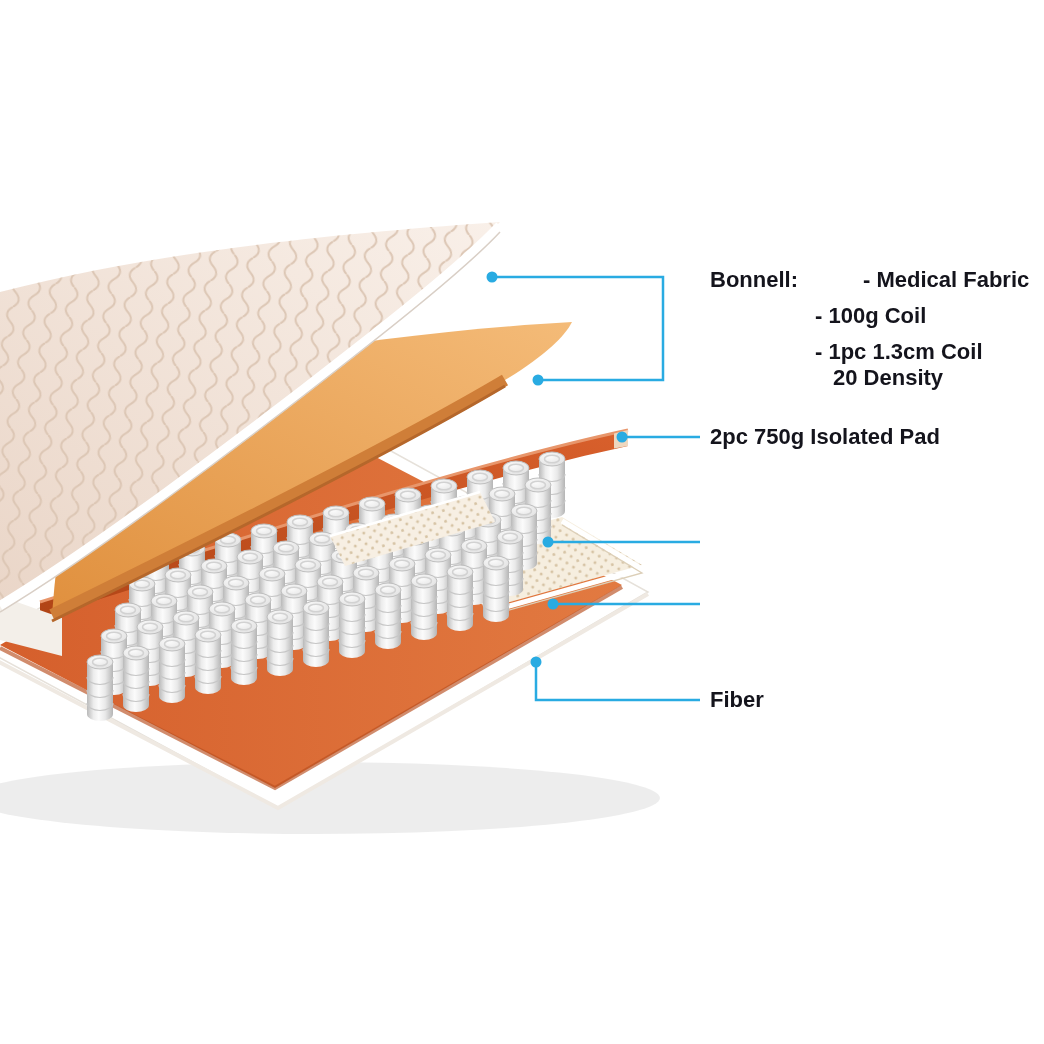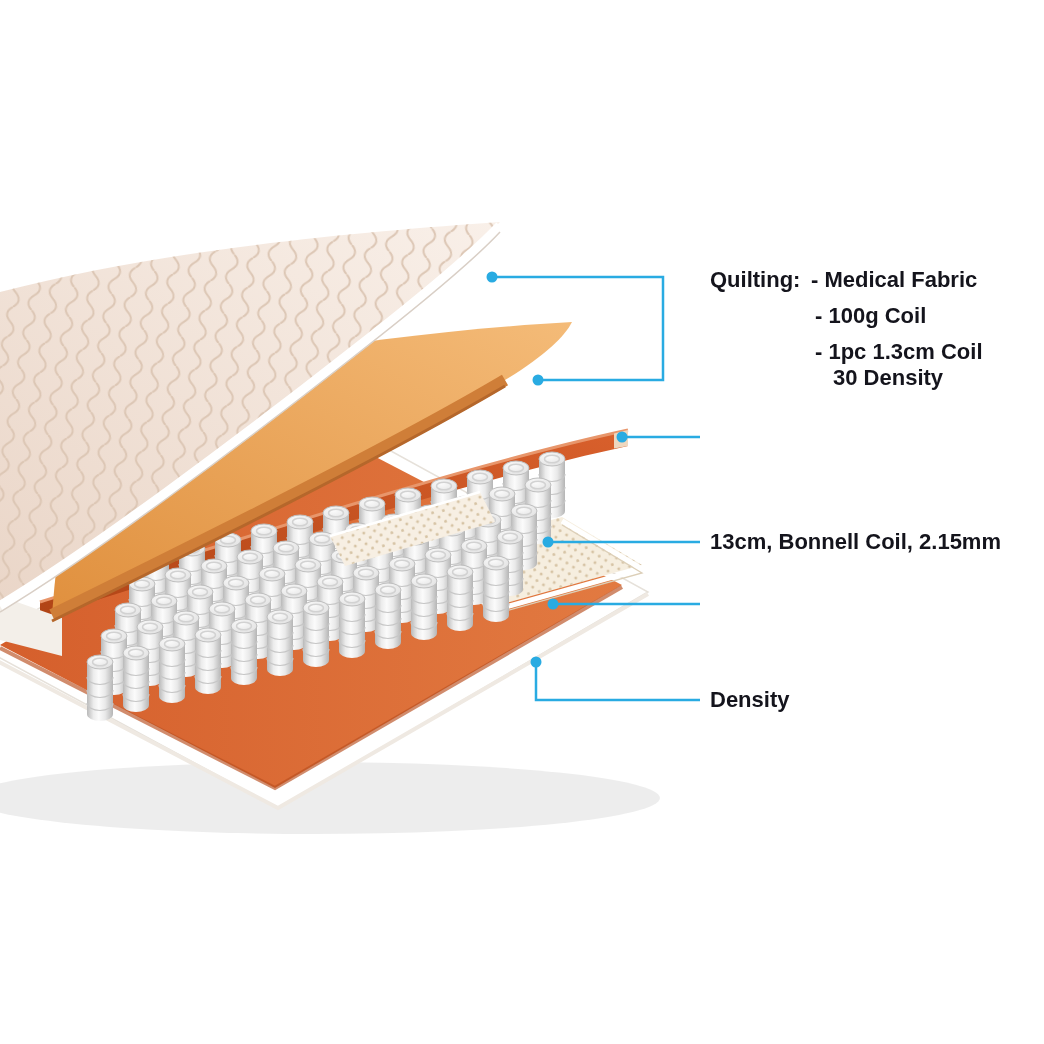--- a/index.html
+++ b/index.html
@@ -187,21 +187,21 @@
       <circle class="dot" cx="548" cy="542" r="5.5"></circle>
 
       <line class="leader" x1="553" y1="604" x2="700" y2="604"></line>
       <circle class="dot" cx="553" cy="604" r="5.5"></circle>
 
       <polyline class="leader" points="536,662 536,700 700,700"></polyline>
       <circle class="dot" cx="536" cy="662" r="5.5"></circle>
     </g>
   </svg>
 
-  <div class="label" style="left:710px;top:267px">Quilting:</div>
-  <div class="label" style="left:811px;top:267px">- Medical Fabric</div>
+  <div class="label" style="left:710px;top:267px">Bonnell:</div>
+  <div class="label" style="left:863px;top:267px">- Medical Fabric</div>
   <div class="label" style="left:815px;top:303px">- 100g Coil</div>
   <div class="label" style="left:815px;top:339px">- 1pc 1.3cm Coil</div>
-  <div class="label" style="left:833px;top:365px">30 Density</div>
-
-  <div class="label" style="left:710px;top:529px">13cm, Bonnell Coil, 2.15mm</div>
-  <div class="label" style="left:710px;top:687px">Density</div>
+  <div class="label" style="left:833px;top:365px">20 Density</div>
+
+  <div class="label" style="left:710px;top:424px">2pc 750g Isolated Pad</div>
+  <div class="label" style="left:710px;top:687px">Fiber</div>
 </div>
 
 </body></html>

